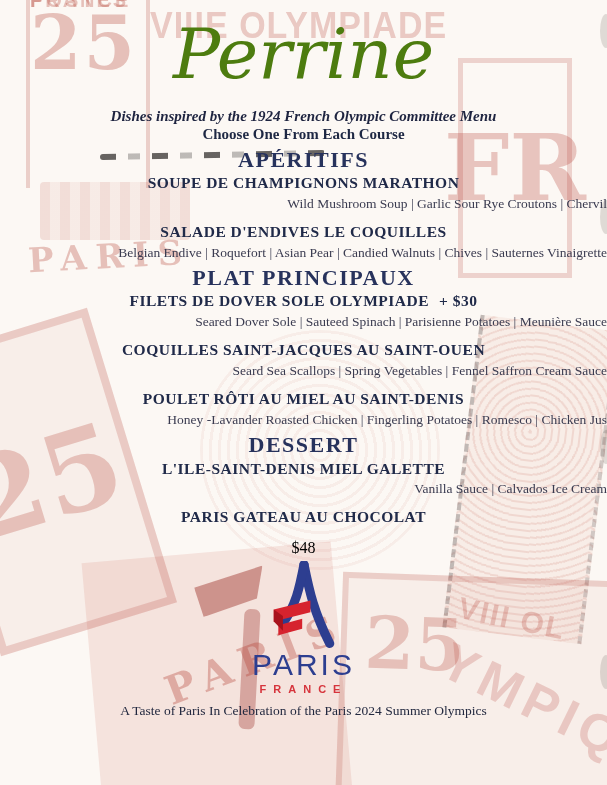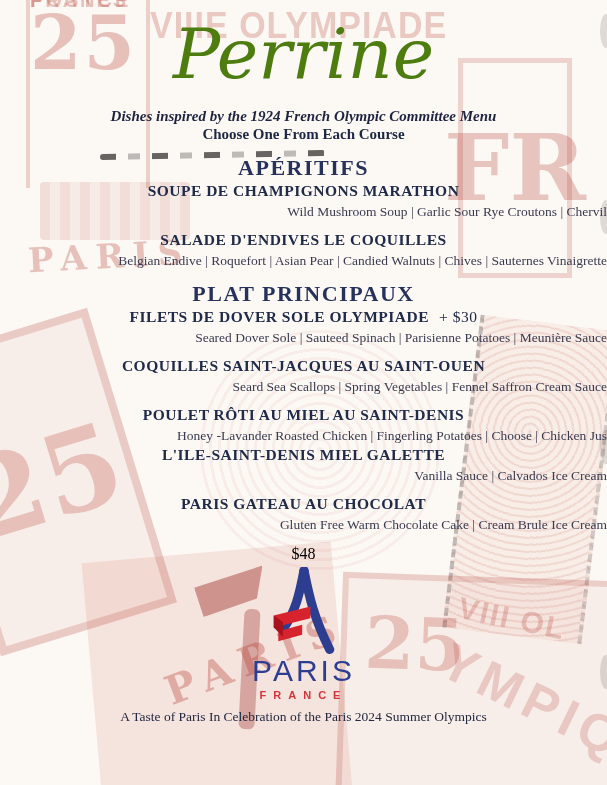--- a/index.html
+++ b/index.html
@@ -56,28 +56,28 @@
     letter-spacing:6px;color:rgba(182,66,54,.22);transform:rotate(24deg);}
   .postmark{left:100px;top:152px;width:225px;height:6px;transform:rotate(-1deg);
     background:repeating-linear-gradient(90deg,rgba(45,42,40,.72) 0 16px,transparent 16px 28px,
       rgba(45,42,40,.30) 28px 40px,transparent 40px 52px);border-radius:3px;}
   .nub{right:-5px;width:12px;height:34px;border-radius:50%;background:rgba(125,112,106,.22);}
   
   .menu{position:relative;z-index:2;text-align:center;padding-top:16px;color:#202a49;}
   .title{font:italic 400 70px/1.1 "DejaVu Serif",serif;color:#4d7c0f;}
   .subtitle{margin-top:14px;font:italic 700 15px/1.2 "Liberation Serif",serif;color:#1e2440;}
   .instruction{margin-top:0;font:700 15px/1.2 "Liberation Serif",serif;color:#1d2743;}
-  .course-title{margin-top:12px;font:700 22px/1.15 "Liberation Serif",serif;
+  .course-title{margin-top:4px;font:700 22px/1.15 "Liberation Serif",serif;
     color:#27325c;letter-spacing:1.5px;}
   .item{margin-top:0;}
   .item-name{margin-top:1px;font:700 15.5px/1.25 "Liberation Serif",serif;
     color:#202a49;letter-spacing:.5px;}
   .item + .item .item-name{margin-top:10px;}
   .item-desc{margin-top:2px;font:400 13.5px/1.3 "Liberation Serif",serif;color:#3a3b50;text-align:right;}
-  .price{margin-left:10px;font-weight:400;}
+  .price{margin-left:10px;font-weight:700;}
   .menu-price{margin-top:12px;font:400 16px/1.15 "Liberation Serif",serif;color:#000000;}
   
   .logo{margin-top:4px;}
   .logo svg{display:block;margin:0 auto;}
   .logo-city{font:500 30px/1.05 "Liberation Sans",sans-serif;color:#2d3e90;letter-spacing:3px;}
   .logo-country{margin-top:2px;font:600 11px/1.2 "Liberation Sans",sans-serif;
     color:#d6343c;letter-spacing:7px;}
   .footer{margin-top:6px;font:400 13.5px/1.3 "Liberation Serif",serif;color:#22283f;}
 </style>
 </head>
@@ -137,32 +137,32 @@
         <span>FILETS DE DOVER SOLE OLYMPIADE</span><span class="price">+ $30</span>
       </div>
       <div class="item-desc">Seared Dover Sole | Sauteed Spinach | Parisienne Potatoes | Meunière Sauce</div>
     </div>
     <div class="item">
       <div class="item-name">COQUILLES SAINT-JACQUES AU SAINT-OUEN</div>
       <div class="item-desc">Seard Sea Scallops | Spring Vegetables | Fennel Saffron Cream Sauce</div>
     </div>
     <div class="item">
       <div class="item-name">POULET RÔTI AU MIEL AU SAINT-DENIS</div>
-      <div class="item-desc">Honey -Lavander Roasted Chicken | Fingerling Potatoes | Choose | Chicken Jus</div>
+      <div class="item-desc">Honey -Lavander Roasted Chicken | Fingerling Potatoes | Romesco | Chicken Jus</div>
     </div>
   </div>
 
   <div class="course">
+    <div class="course-title">DESSERT</div>
     <div class="item">
       <div class="item-name">L'ILE-SAINT-DENIS MIEL GALETTE</div>
       <div class="item-desc">Vanilla Sauce | Calvados Ice Cream</div>
     </div>
     <div class="item">
       <div class="item-name">PARIS GATEAU AU CHOCOLAT</div>
-      <div class="item-desc">Gluten Free Warm Chocolate Cake | Cream Brule Ice Cream</div>
     </div>
   </div>
 
   <div class="menu-price">$48</div>
 
   <div class="logo">
     <svg width="92" height="88" viewBox="0 0 100 96">
       <path d="M50 4 C56 34 61 56 78 90" stroke="#2d3e90" stroke-width="10" fill="none" stroke-linecap="round"></path>
       <path d="M50 4 C45 30 41 48 27 68" stroke="#2d3e90" stroke-width="10" fill="none" stroke-linecap="round"></path>
       <polygon points="17,53 57,43 57,56 17,66" fill="#d6232e"></polygon>

